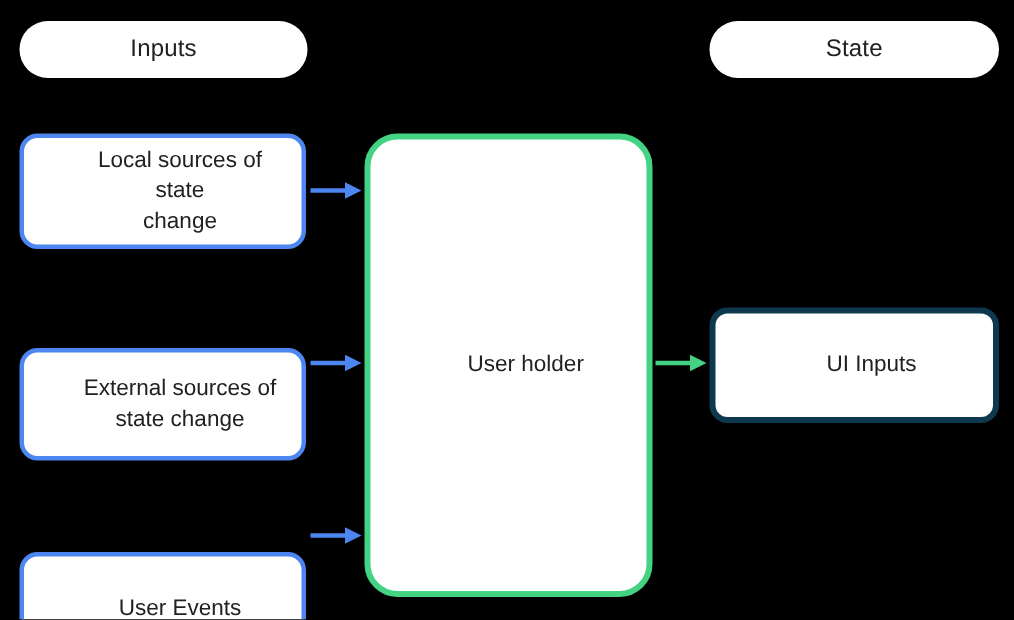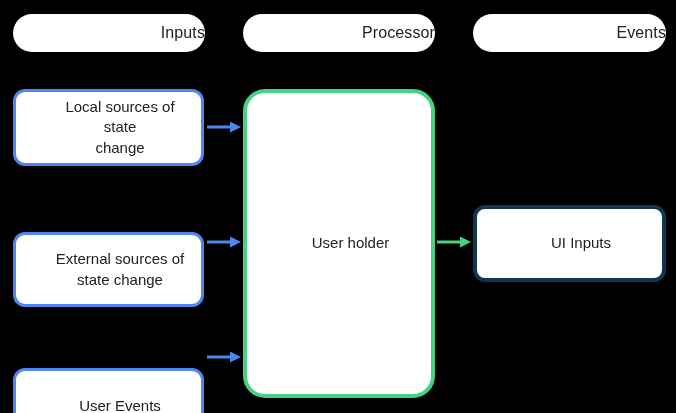--- a/index.html
+++ b/index.html
@@ -21,21 +21,21 @@
     overflow: hidden;
   }
   .pill {
     position: absolute;
     top: 14px;
     height: 38px;
     background: var(--node-fill);
     border-radius: 19px;
     display: flex;
     align-items: center;
-    justify-content: flex-end;
+    justify-content: center;
     color: var(--text);
     font-size: 16px;
     font-weight: 500;
     letter-spacing: 0.1px;
   }
   #pill-inputs    { left: 13px;  width: 192px; }
   #pill-processor { left: 243px; width: 192px; }
   #pill-output    { left: 473px; width: 193px; }
 
   .node {
@@ -92,25 +92,22 @@
   .head-green  { fill: var(--green); }
 </style>
 </head>
 <body>
 
 <div class="canvas">
 
   <div class="pill" id="pill-inputs">
     <span class="label">Inputs</span>
   </div>
-  <div class="pill" id="pill-processor">
-    <span class="label">Processor</span>
-  </div>
   <div class="pill" id="pill-output">
-    <span class="label">Events</span>
+    <span class="label">State</span>
   </div>
 
   <div class="node input-node" id="node-local">
     <span class="label">Local sources of state
 change</span>
   </div>
   <div class="node input-node" id="node-external">
     <span class="label">External sources of
 state change</span>
   </div>

